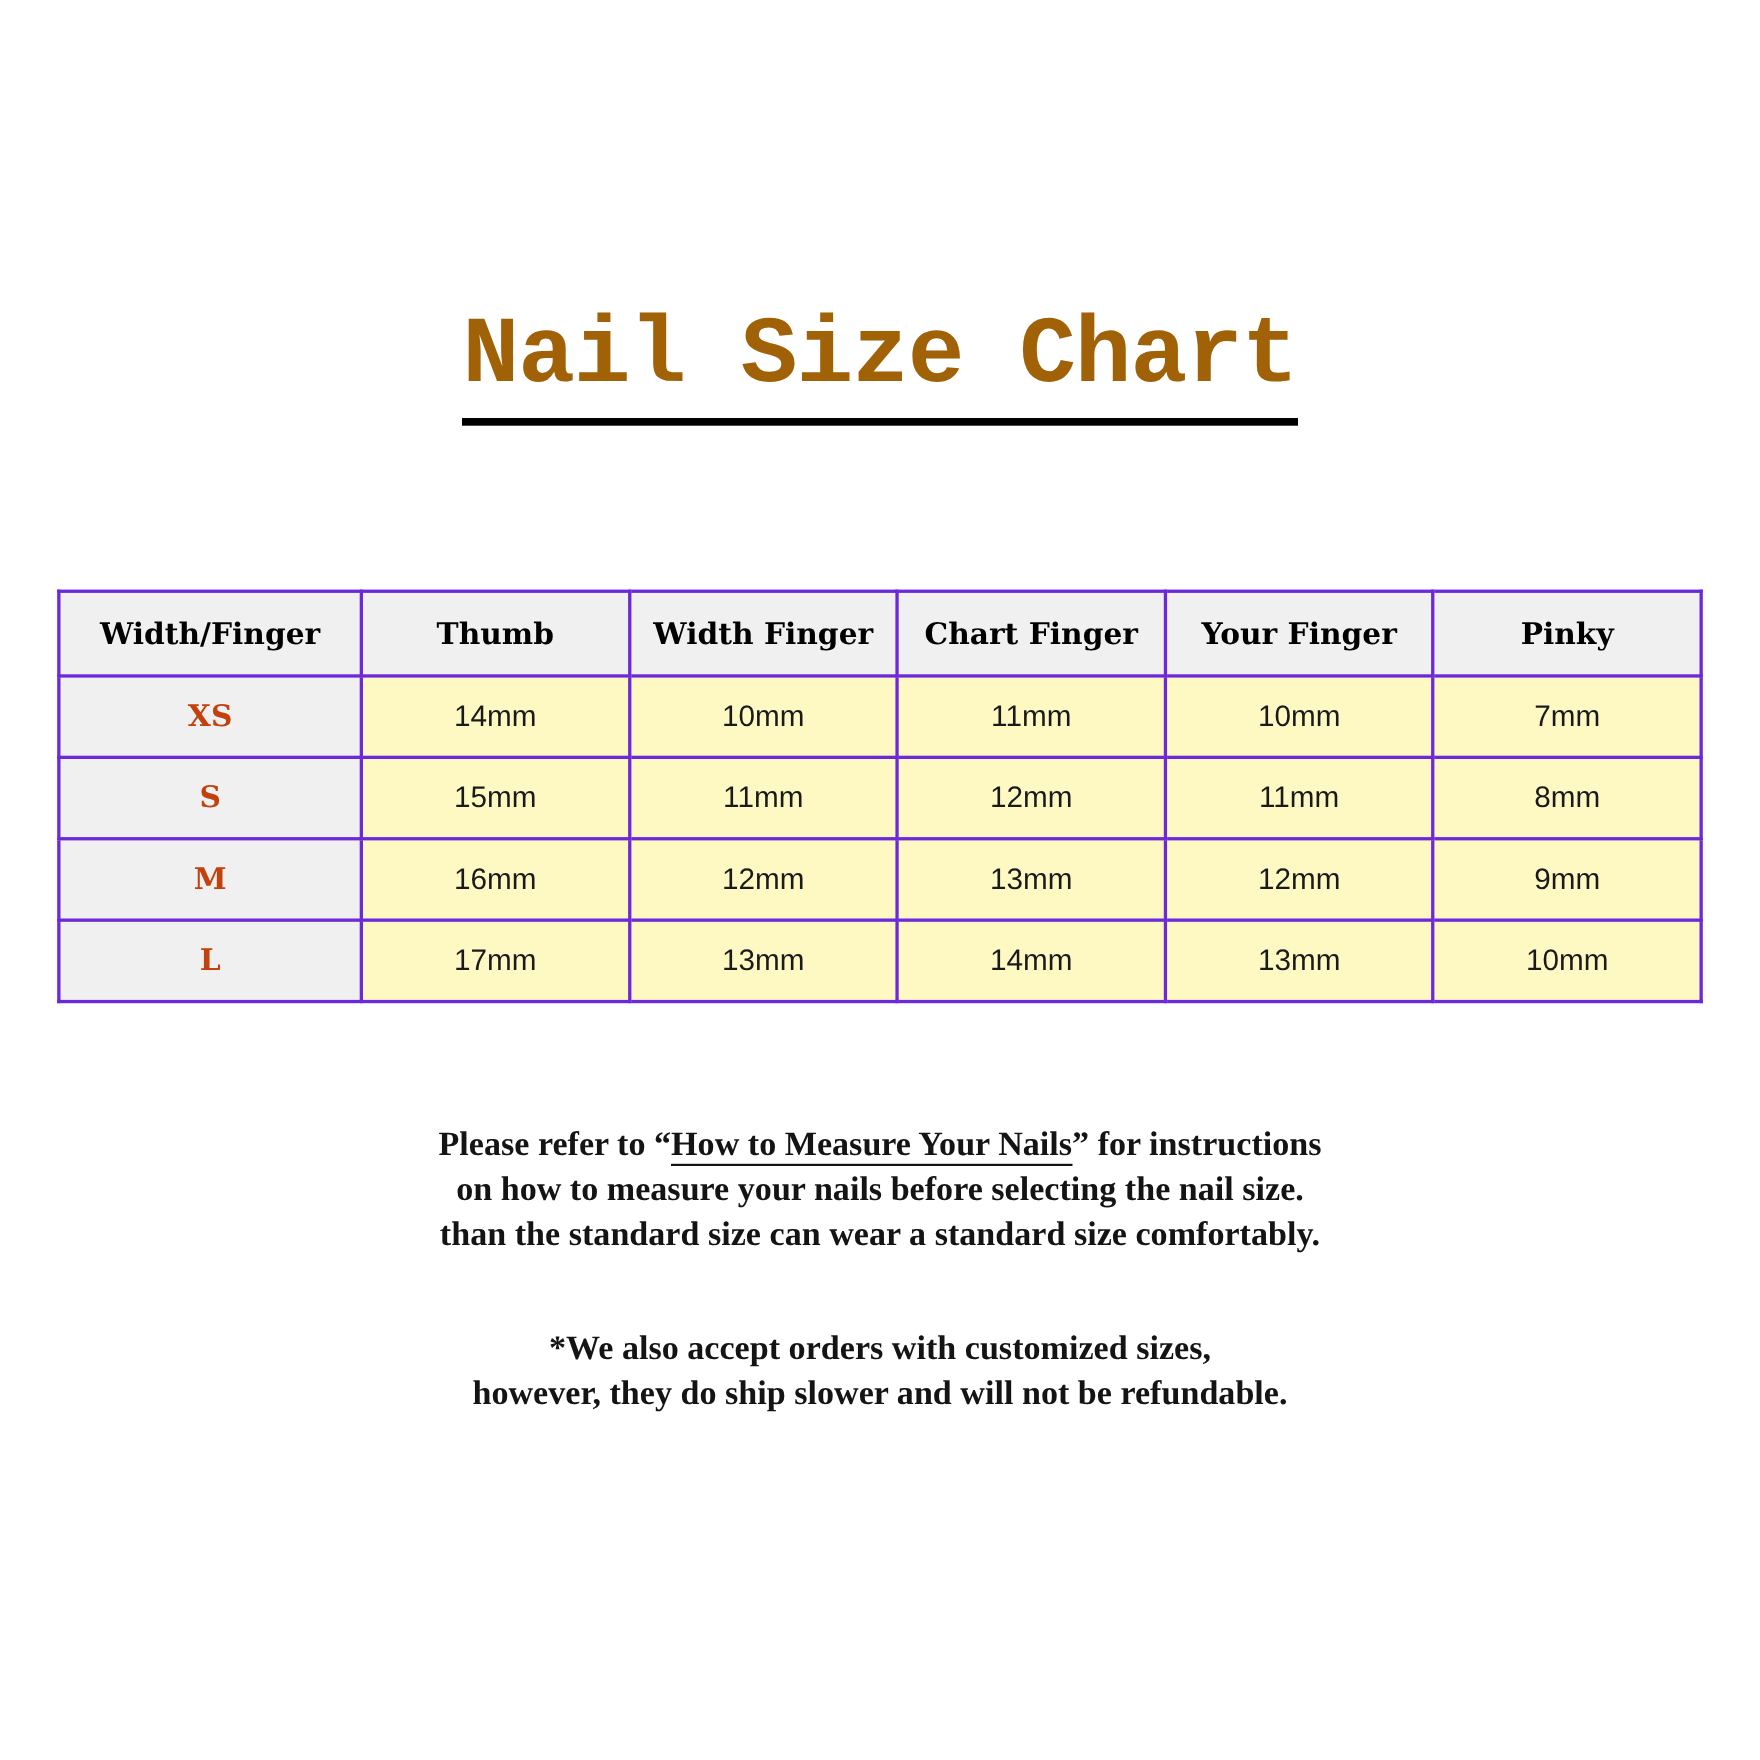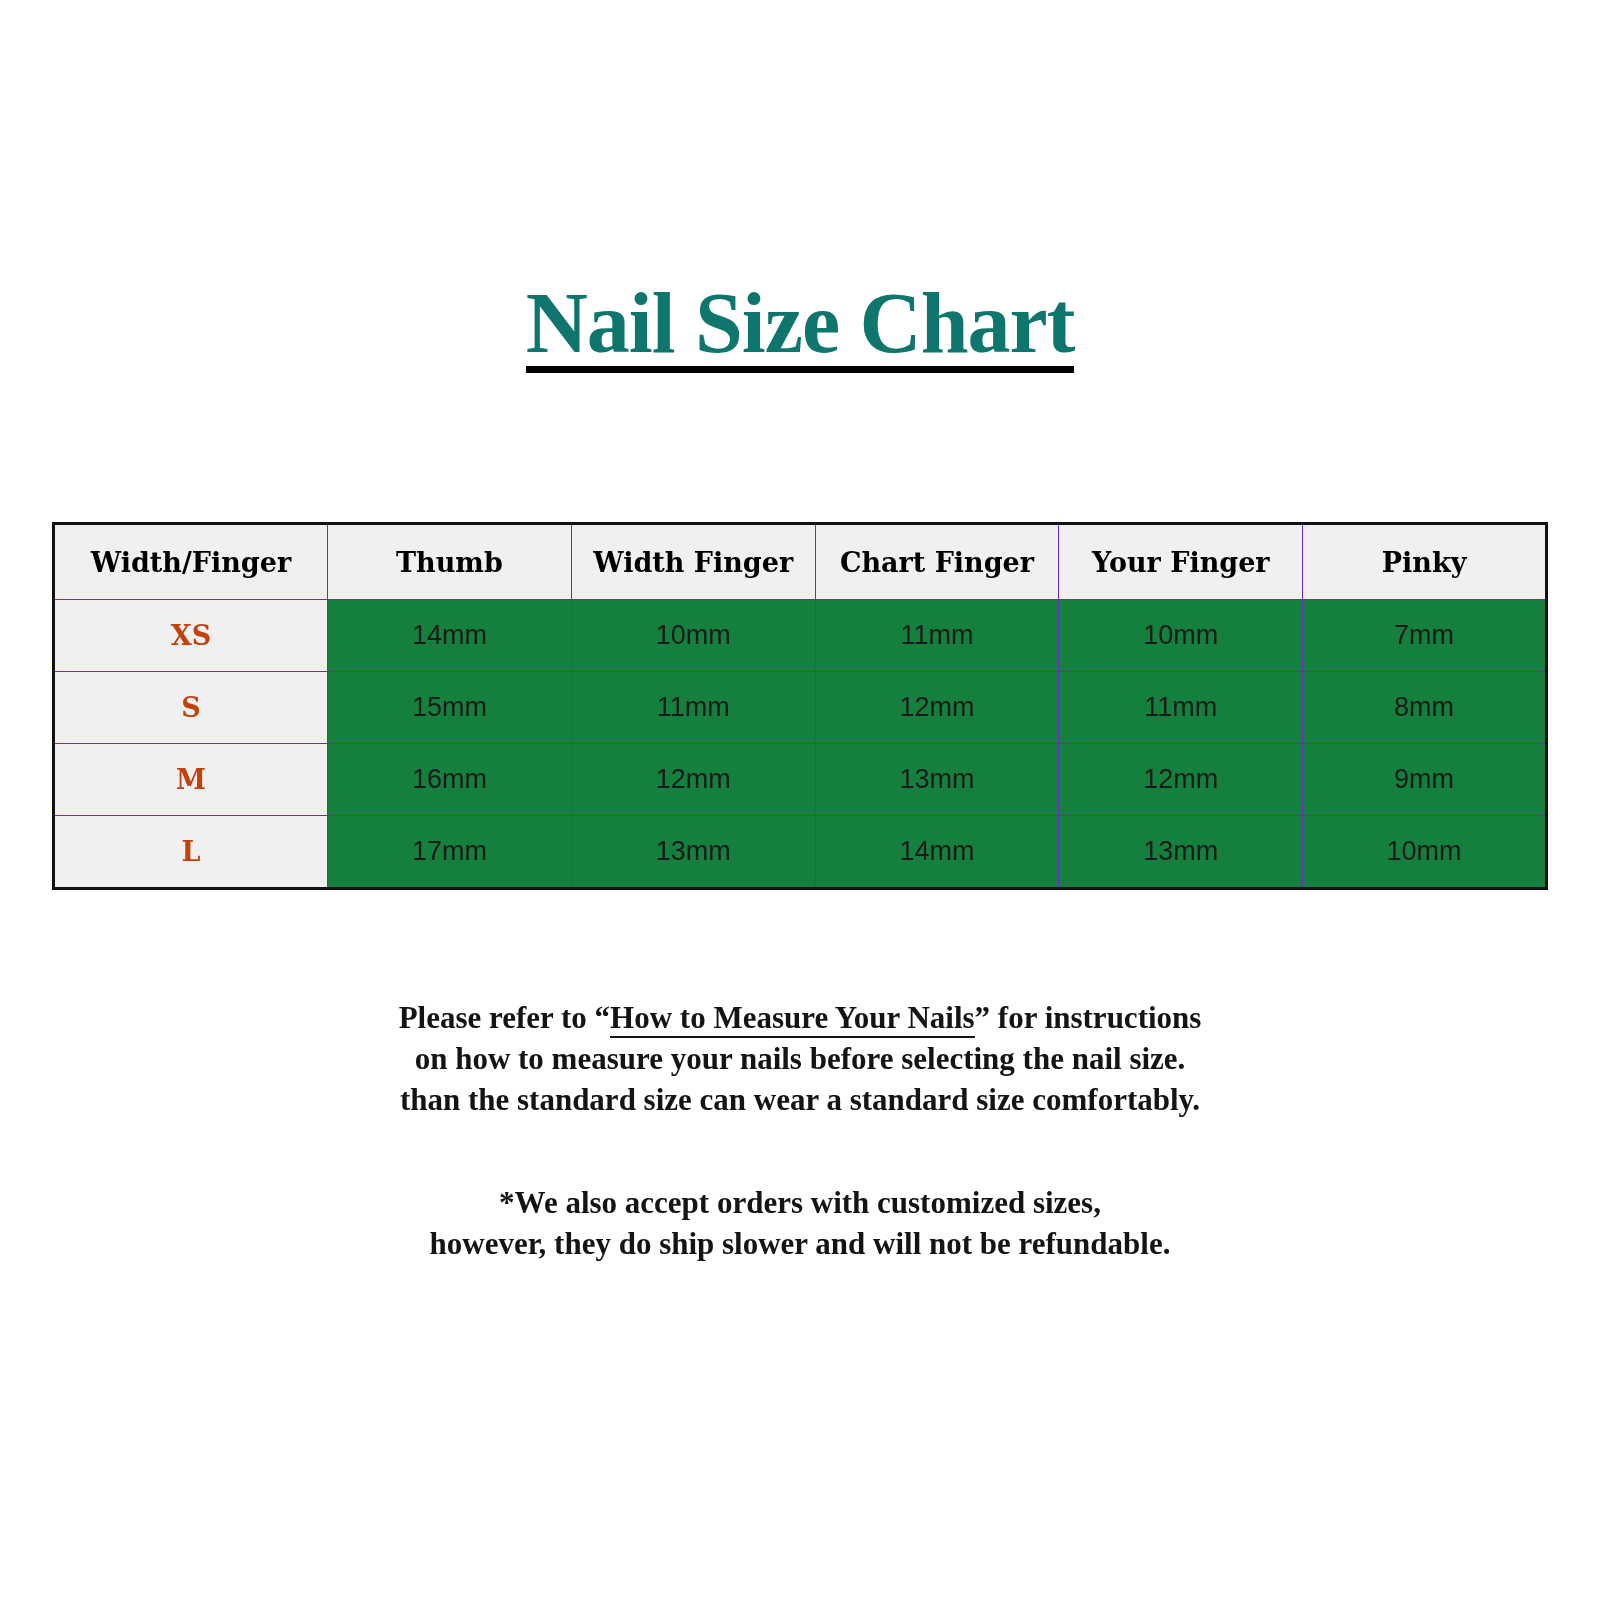--- a/index.html
+++ b/index.html
@@ -21,64 +21,65 @@
     box-sizing: border-box;
   }
 
   
   .title-wrap {
     text-align: center;
     padding-top: 222px;
   }
   .title {
     display: inline-block;
-    font-family: Liberation Serif, serif;
+    font-family: Liberation Mono, monospace;
     font-weight: bold;
     font-size: 86px;
     letter-spacing: -1px;
     line-height: 1;
-    color: #0f766e;
+    color: #a16207;
     border-bottom: 7px solid #000000;
+    padding-bottom: 14px;
   }
 
   
   .table-wrap {
     margin: 92px auto 0 auto;
     width: 1496px;
   }
   table.size-table {
     border-collapse: collapse;
     width: 100%;
     table-layout: fixed;
     border: 3px solid #111111;
   }
   table.size-table th,
   table.size-table td {
-    border: 1px solid #6d28d9;
+    border: 3px solid #6d28d9;
     text-align: center;
     vertical-align: middle;
   }
   table.size-table thead th {
     background: #f0f0f0;
     font-family: "DejaVu Serif", serif;
     font-weight: bold;
     font-size: 27px;
     letter-spacing: 0px;
     height: 72px;
     color: #000000;
   }
   table.size-table thead th.corner {
     width: 270px;
   }
   table.size-table tbody td {
     height: 69px;
     font-family: "Liberation Sans", sans-serif;
     font-size: 27px;
     color: #1a1a1a;
-    background: #15803d;
+    background: #fef9c3;
   }
   table.size-table tbody td.size-label {
     background: #f0f0f0;
     font-family: "DejaVu Serif", serif;
     font-weight: bold;
     font-size: 27px;
     color: #c2410c;
   }
 
   

